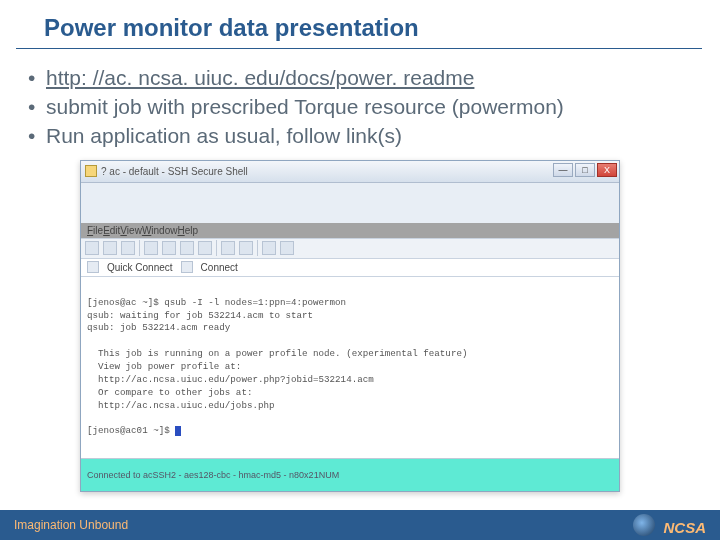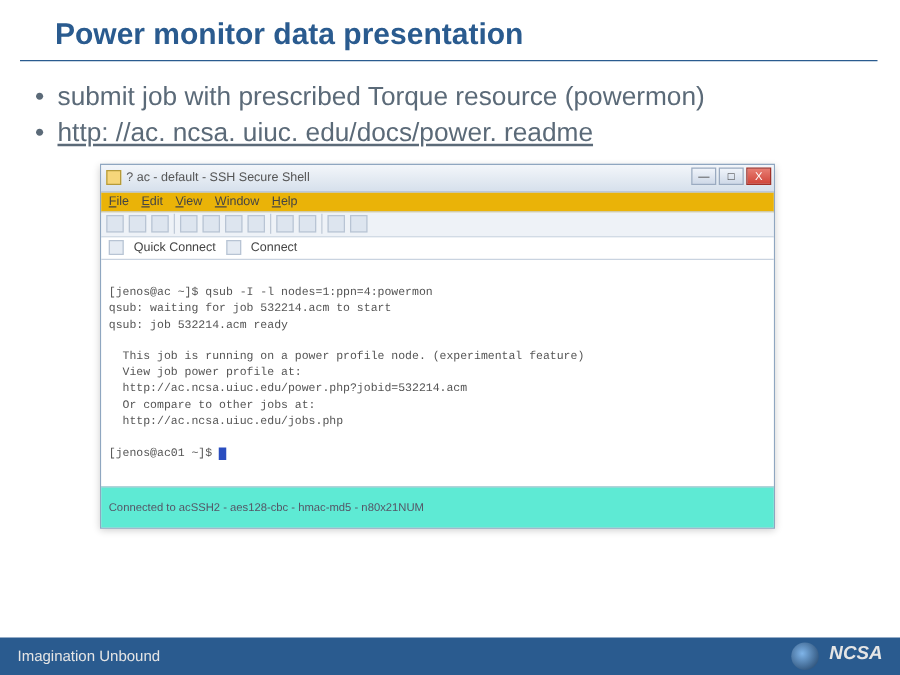--- a/index.html
+++ b/index.html
@@ -45,23 +45,23 @@
     display: flex; align-items: center;
     font-family: Arial; font-size: 10px; color: #555;
     padding: 0 4px;
     position: relative;
   }
   .titlebar .ico { width:12px; height:12px; background:#f6d67a; border:1px solid #b59a3a; margin-right:4px; }
   .win-btns { position:absolute; right:2px; top:2px; display:flex; gap:2px; }
   .win-btn { width:20px; height:14px; background:linear-gradient(#f0f4fa,#cfd9e8); border:1px solid #9aaac0; font-size:9px; line-height:12px; text-align:center; color:#333; }
   .win-btn.close { background: linear-gradient(#e77d72,#d1453a); color:#fff; border-color:#a03028; }
   .menubar {
-    background:#eab308; border-bottom:1px solid #c9d3e0;
-    display:flex; gap:10px; padding:2px 6px;
-    font-family: Arial; font-size:10px; color:#444;
+    background:#a3a3a3; border-bottom:1px solid #c9d3e0;
+    display:flex; gap:0; padding:2px 6px;
+    font-family: Arial; font-size:10px; color:#444;margin-top:40px;
   }
   .menubar span u { text-decoration: underline; }
   .toolbar {
     background:#eef2f7; border-bottom:1px solid #c9d3e0;
     height:20px; display:flex; align-items:center; gap:4px; padding:0 4px;
   }
   .tb { width:14px; height:14px; background:#dde5ef; border:1px solid #b8c4d4; }
   .tb.sep { width:1px; background:#c0cad8; border:none; height:16px; }
   .quickbar {
     background:#ffffff; border-bottom:1px solid #c9d3e0;
@@ -77,35 +77,36 @@
   }
   .cursor { display:inline-block; width:6px; height:10px; background:#2a4ec0; vertical-align:text-bottom; }
   .statusbar {
     height:16px; background:#5eead4; border-top:1px solid #c0cad8;
     display:flex; justify-content:flex-start; align-items:center;
     font-family:Arial; font-size:9px; color:#556; padding:16px 6px;
   }
   .statusbar .cells { display:flex; }
   .footer {
     position:absolute; bottom:0; left:0; right:0; height:30px;
-    background:#2a5b8f; color:#e5e5e5;
+    background:#2a5b8f; color:#fdba74;
     display:flex; align-items:center; justify-content:space-between;
     padding:0 14px; font-size:12px;
   }
-  .ncsa-logo { display:flex; align-items:flex-start; gap:8px; font-style:italic; font-weight:bold; font-size:15px; }
+  .ncsa-logo { display:flex; align-items:flex-end; gap:8px; font-style:italic; font-weight:bold; font-size:15px; }
   .ncsa-swirl { width:22px; height:22px; border-radius:50%; background: radial-gradient(circle at 40% 40%, #7fb4e8, #1a3a5e); position:relative; }
 </style>
 </head>
 <body>
 
 <h1 class="slide-title">Power monitor data presentation</h1>
 
 <ul class="bullets">
+  <li><a href="#">http: //ac. ncsa. uiuc. edu/docs/power. readme</a></li>
   <li>submit job with prescribed Torque resource (powermon)</li>
-  <li><a href="#">http: //ac. ncsa. uiuc. edu/docs/power. readme</a></li>
+  <li>Run application as usual, follow link(s)</li>
 </ul>
 
 <div class="terminal-shot">
   <div class="titlebar">
     <span class="ico"></span>
     <span>? ac - default - SSH Secure Shell</span>
     <div class="win-btns">
       <span class="win-btn">—</span>
       <span class="win-btn">□</span>
       <span class="win-btn close">X</span>

